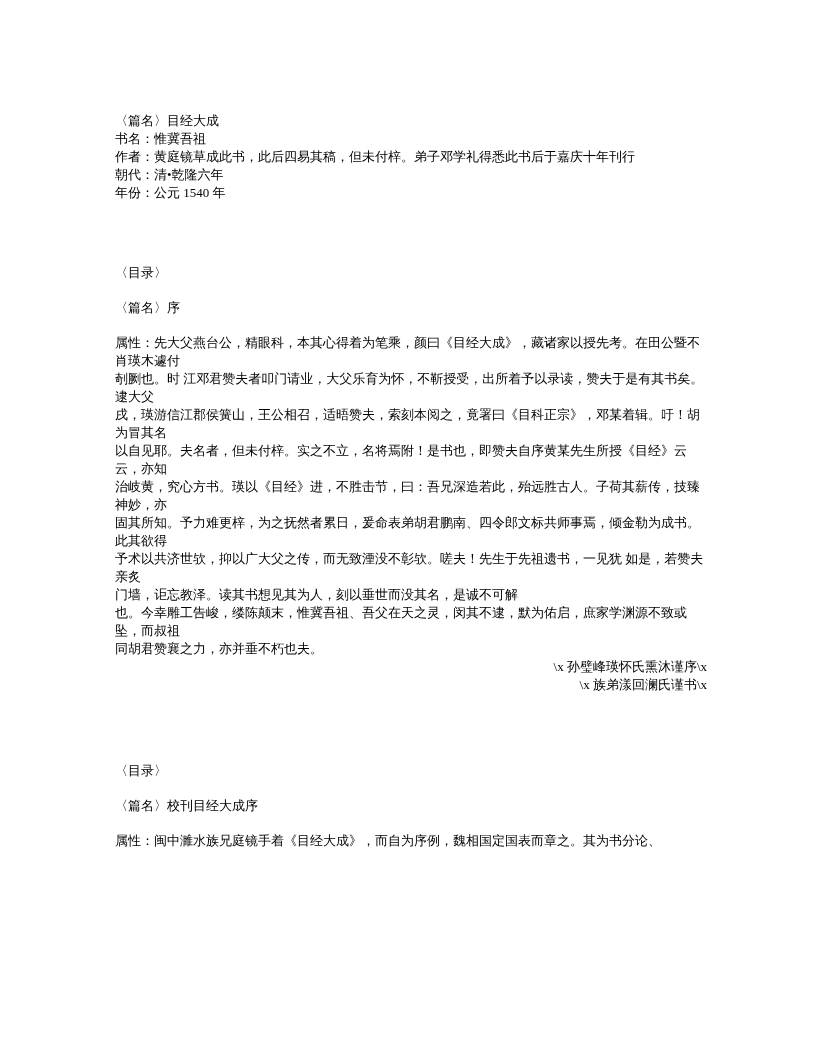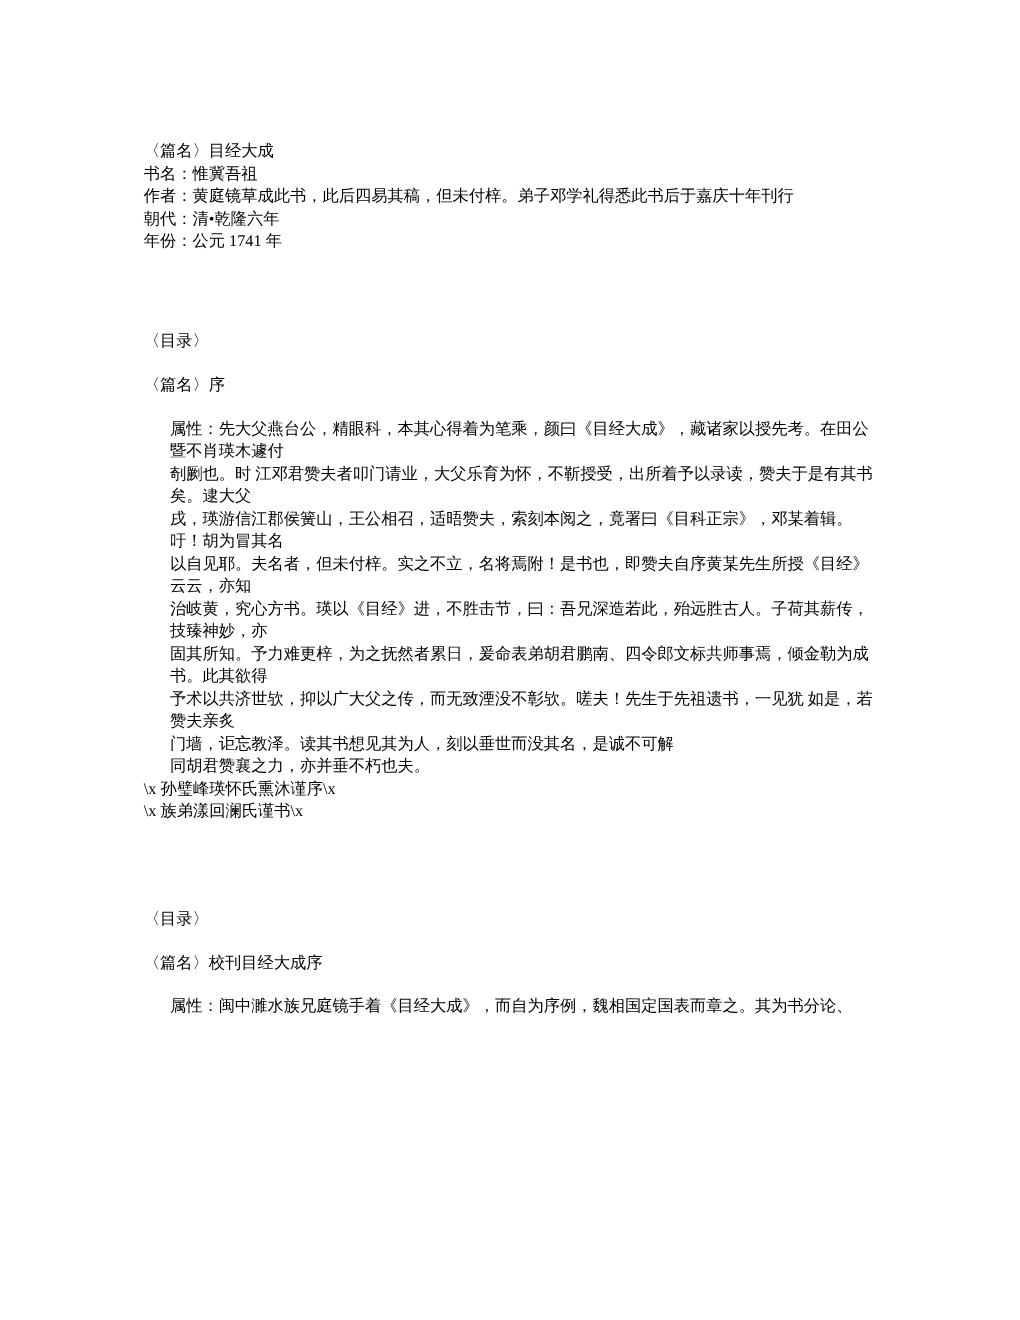--- a/index.html
+++ b/index.html
@@ -35,50 +35,51 @@
     margin: 0;
   }
   .text-line {
     white-space: pre-wrap;
     word-break: break-all;
     min-height: 18px;
   }
   .toc-1   { margin-top: 62px; }
   .toc-2   { margin-top: 68px; }
   .title-gap { margin-top: 17px; }
-  .para-gap  { margin-top: 17px; margin-left: 21px; }
-  .signatures { margin-top: 0; }
+  .para-gap  { margin-top: 17px; }
+  .signatures { margin-top: 0; text-align: right; }
 </style>
 </head>
 <body>
 
 <div class="page">
   <div class="content">
 
     <div class="block meta">
         <div class="text-line">〈篇名〉目经大成</div>
         <div class="text-line">书名：惟冀吾祖</div>
         <div class="text-line">作者：黄庭镜草成此书，此后四易其稿，但未付梓。弟子邓学礼得悉此书后于嘉庆十年刊行</div>
         <div class="text-line">朝代：清•乾隆六年</div>
-        <div class="text-line">年份：公元 1741 年</div>
+        <div class="text-line">年份：公元 1540 年</div>
       </div>
 
     <div class="block toc-1 text-line">〈目录〉</div>
 
     <div class="block title-gap text-line">〈篇名〉序</div>
 
     <div class="block para-gap paragraph">
         <div class="text-line">属性：先大父燕台公，精眼科，本其心得着为笔乘，颜曰《目经大成》，藏诸家以授先考。在田公暨不肖瑛木遽付</div>
         <div class="text-line">剞劂也。时 江邓君赞夫者叩门请业，大父乐育为怀，不靳授受，出所着予以录读，赞夫于是有其书矣。逮大父</div>
         <div class="text-line">戌，瑛游信江郡侯簧山，王公相召，适晤赞夫，索刻本阅之，竟署曰《目科正宗》，邓某着辑。吁！胡为冒其名</div>
         <div class="text-line">以自见耶。夫名者，但未付梓。实之不立，名将焉附！是书也，即赞夫自序黄某先生所授《目经》云云，亦知</div>
         <div class="text-line">治岐黄，究心方书。瑛以《目经》进，不胜击节，曰：吾兄深造若此，殆远胜古人。子荷其薪传，技臻神妙，亦</div>
         <div class="text-line">固其所知。予力难更梓，为之抚然者累日，爰命表弟胡君鹏南、四令郎文标共师事焉，倾金勒为成书。此其欲得</div>
         <div class="text-line">予术以共济世欤，抑以广大父之传，而无致湮没不彰欤。嗟夫！先生于先祖遗书，一见犹 如是，若赞夫亲炙</div>
         <div class="text-line">门墙，讵忘教泽。读其书想见其为人，刻以垂世而没其名，是诚不可解</div>
+        <div class="text-line">也。今幸雕工告峻，缕陈颠末，惟冀吾祖、吾父在天之灵，闵其不逮，默为佑启，庶家学渊源不致或坠，而叔祖</div>
         <div class="text-line">同胡君赞襄之力，亦并垂不朽也夫。</div>
       </div>
 
     <div class="block signatures">
         <div class="text-line">\x 孙璧峰瑛怀氏熏沐谨序\x</div>
         <div class="text-line">\x 族弟漾回澜氏谨书\x</div>
       </div>
 
     <div class="block toc-2 text-line">〈目录〉</div>
 

